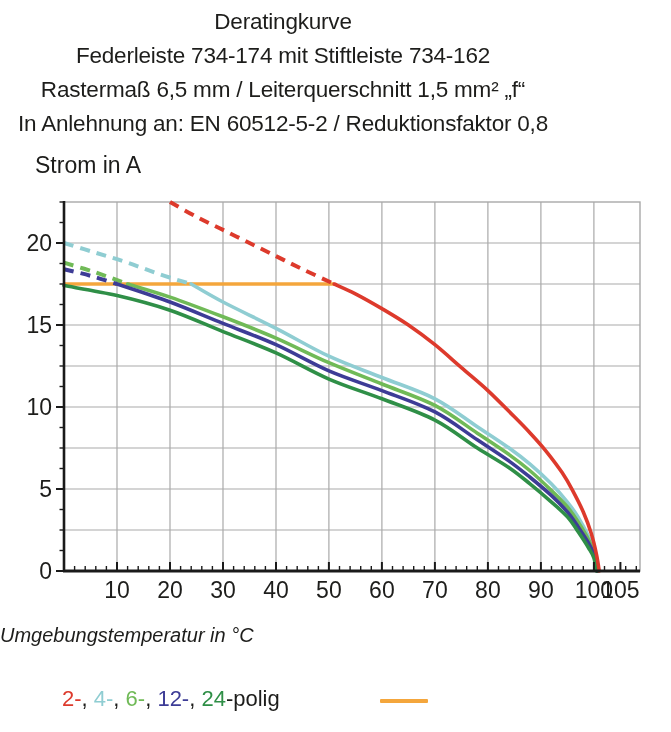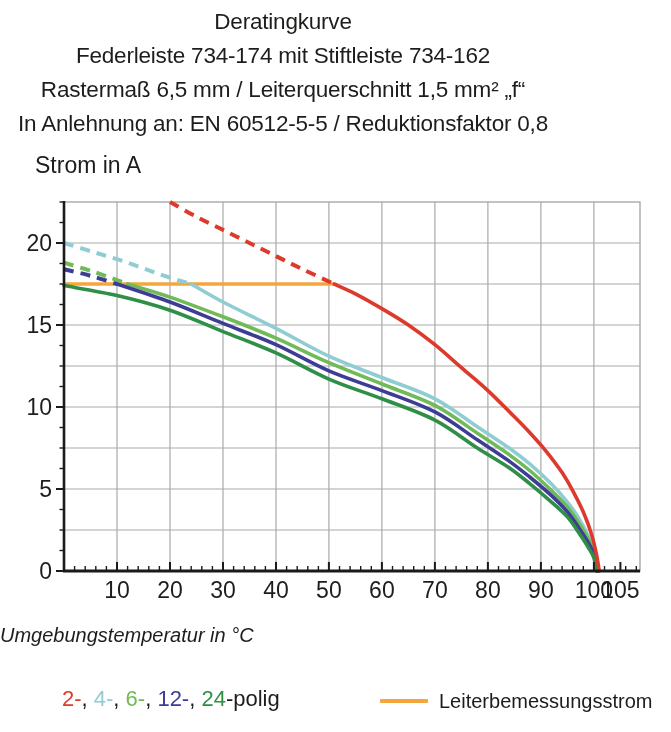--- a/index.html
+++ b/index.html
@@ -22,21 +22,21 @@
   }
   .swatch{display:inline-block;width:48px;height:4.5px;border-radius:1px;background:#f4a63c;}
 </style>
 </head>
 <body>
 
 <div class="titles">
   <div>Deratingkurve</div>
   <div>Federleiste 734-174 mit Stiftleiste 734-162</div>
   <div>Rastermaß 6,5 mm / Leiterquerschnitt 1,5 mm² „f“</div>
-  <div>In Anlehnung an: EN 60512-5-5 / Reduktionsfaktor 0,8</div>
+  <div>In Anlehnung an: EN 60512-5-2 / Reduktionsfaktor 0,8</div>
 </div>
 
 <svg id="chart-svg" width="671" height="732">
     <line x1="117" y1="202" x2="117" y2="571" stroke="#a9a9a9" stroke-width="1.2"></line>
     <line x1="170" y1="202" x2="170" y2="571" stroke="#a9a9a9" stroke-width="1.2"></line>
     <line x1="223" y1="202" x2="223" y2="571" stroke="#a9a9a9" stroke-width="1.2"></line>
     <line x1="276" y1="202" x2="276" y2="571" stroke="#a9a9a9" stroke-width="1.2"></line>
     <line x1="328.9" y1="202" x2="328.9" y2="571" stroke="#a9a9a9" stroke-width="1.2"></line>
     <line x1="381.9" y1="202" x2="381.9" y2="571" stroke="#a9a9a9" stroke-width="1.2"></line>
     <line x1="434.9" y1="202" x2="434.9" y2="571" stroke="#a9a9a9" stroke-width="1.2"></line>
@@ -156,14 +156,13 @@
     <text x="52" y="251" text-anchor="end" font-size="23" fill="#1d1d1b">20</text>
   </svg>
 
 <div class="y-axis-title">Strom in A</div>
 <div class="x-axis-title">Umgebungstemperatur in °C</div>
 
 <div class="legend-poles" id="legend-poles"><span style="color: rgb(221, 58, 44);">2-</span><span style="color: rgb(29, 29, 27);">, </span><span style="color: rgb(143, 205, 210);">4-</span><span style="color: rgb(29, 29, 27);">, </span><span style="color: rgb(112, 186, 87);">6-</span><span style="color: rgb(29, 29, 27);">, </span><span style="color: rgb(61, 60, 150);">12-</span><span style="color: rgb(29, 29, 27);">, </span><span style="color: rgb(47, 143, 71);">24</span><span style="color: rgb(29, 29, 27);">-polig</span></div>
 
 <div class="legend-ref">
   <span class="swatch" id="ref-swatch" style="background: rgb(244, 166, 60);"></span>
-  <span>Leiterbemessungsstrom</span>
 </div>
 
 </body></html>

